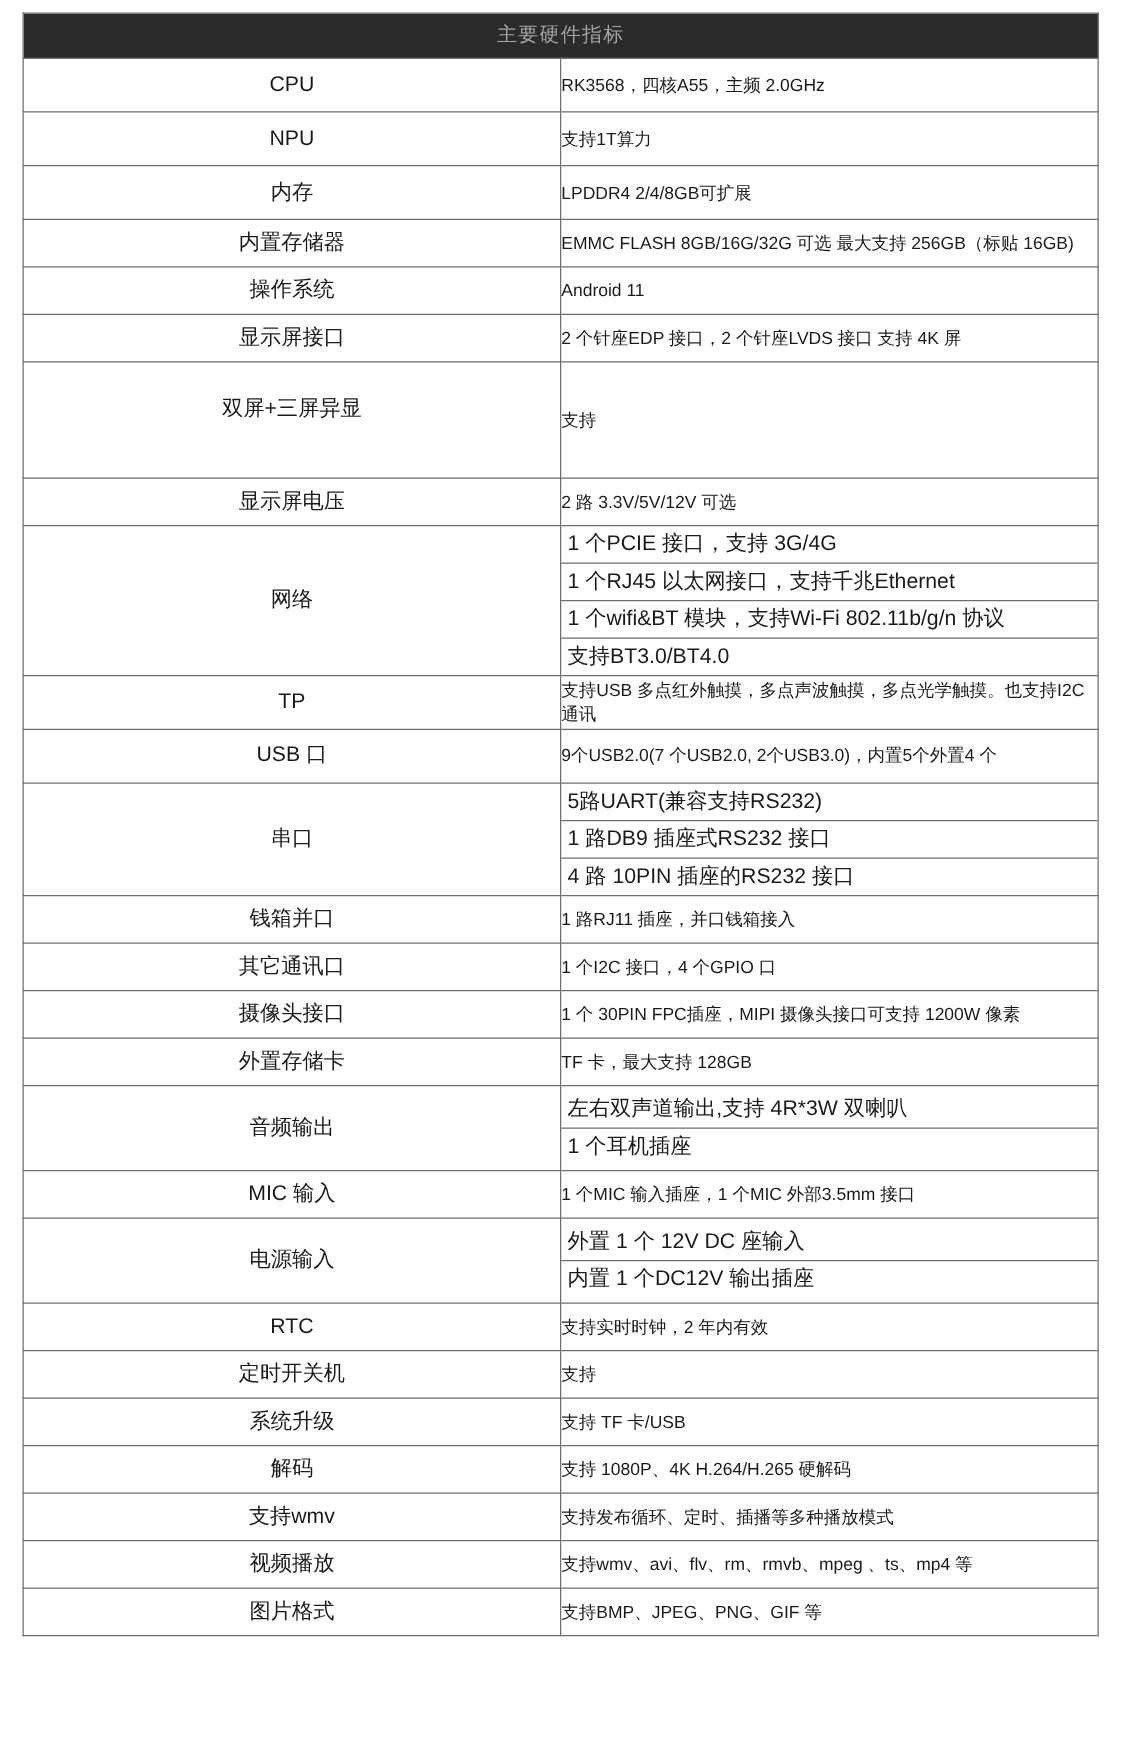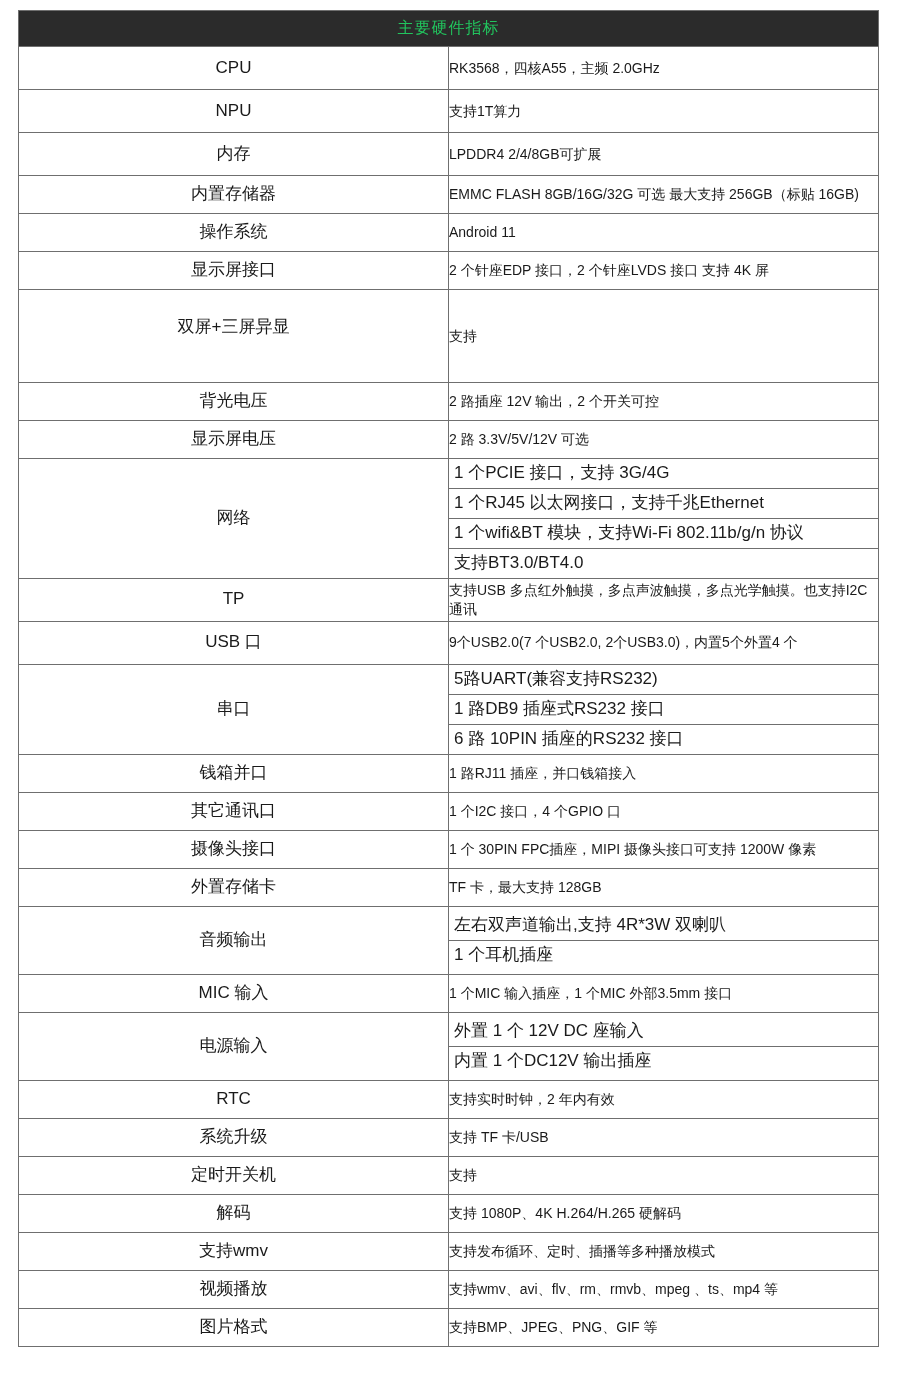--- a/index.html
+++ b/index.html
@@ -29,21 +29,21 @@
     border-collapse: collapse;
     table-layout: fixed;
   }
   .spec-table td, .spec-table th {
     border: 1px solid #6f6f6f;
     padding: 0;
     vertical-align: middle;
   }
   .title-cell {
     background: #2b2b2b;
-    color: #22c55e;
+    color: #a3a3a3;
     text-align: center;
     font-weight: normal;
     font-size: 16px;
     height: 35px;
     letter-spacing: 1px;
     border: 1px solid #2b2b2b;
   }
   .label-cell {
     width: 170px;
     text-align: center;
@@ -115,24 +115,20 @@
         </tr>
         <tr>
           <td class="label-cell h-sm">显示屏接口</td>
           <td class="value-cell">2 个针座EDP 接口，2 个针座LVDS 接口 支持 4K 屏</td>
         </tr>
         <tr>
           <td class="label-cell top h-lg">双屏+三屏异显</td>
           <td class="value-cell">支持</td>
         </tr>
         <tr>
-          <td class="label-cell h-sm">背光电压</td>
-          <td class="value-cell">2 路插座 12V 输出，2 个开关可控</td>
-        </tr>
-        <tr>
           <td class="label-cell h-sm">显示屏电压</td>
           <td class="value-cell">2 路 3.3V/5V/12V 可选</td>
         </tr>
         <tr>
           <td class="label-cell h-lg">网络</td>
           <td style="padding: 0px;">
             <table class="sub-table">
               <tbody>
                 <tr>
                   <td>1 个PCIE 接口，支持 3G/4G</td>
@@ -163,21 +159,21 @@
           <td style="padding: 0px;">
             <table class="sub-table">
               <tbody>
                 <tr>
                   <td>5路UART(兼容支持RS232)</td>
                 </tr>
                 <tr>
                   <td>1 路DB9 插座式RS232 接口</td>
                 </tr>
                 <tr>
-                  <td>6 路 10PIN 插座的RS232 接口</td>
+                  <td>4 路 10PIN 插座的RS232 接口</td>
                 </tr>
               </tbody>
             </table>
           </td>
         </tr>
         <tr>
           <td class="label-cell h-sm">钱箱并口</td>
           <td class="value-cell">1 路RJ11 插座，并口钱箱接入</td>
         </tr>
         <tr>
@@ -224,26 +220,26 @@
                 </tr>
               </tbody>
             </table>
           </td>
         </tr>
         <tr>
           <td class="label-cell h-sm">RTC</td>
           <td class="value-cell">支持实时时钟，2 年内有效</td>
         </tr>
         <tr>
+          <td class="label-cell h-sm">定时开关机</td>
+          <td class="value-cell">支持</td>
+        </tr>
+        <tr>
           <td class="label-cell h-sm">系统升级</td>
           <td class="value-cell">支持 TF 卡/USB</td>
-        </tr>
-        <tr>
-          <td class="label-cell h-sm">定时开关机</td>
-          <td class="value-cell">支持</td>
         </tr>
         <tr>
           <td class="label-cell h-sm">解码</td>
           <td class="value-cell">支持 1080P、4K H.264/H.265 硬解码</td>
         </tr>
         <tr>
           <td class="label-cell h-sm">支持wmv</td>
           <td class="value-cell">支持发布循环、定时、插播等多种播放模式</td>
         </tr>
         <tr>

